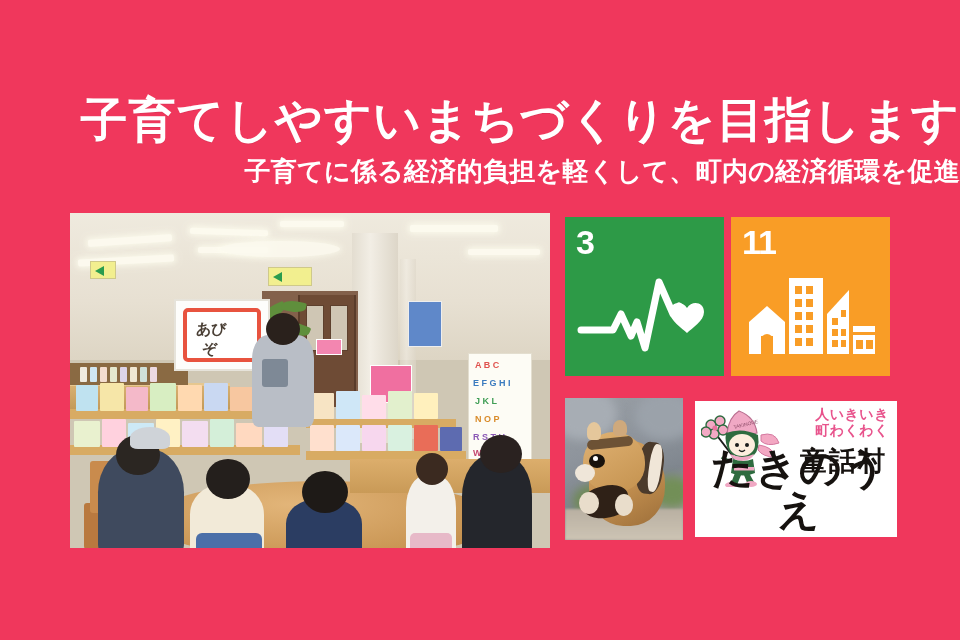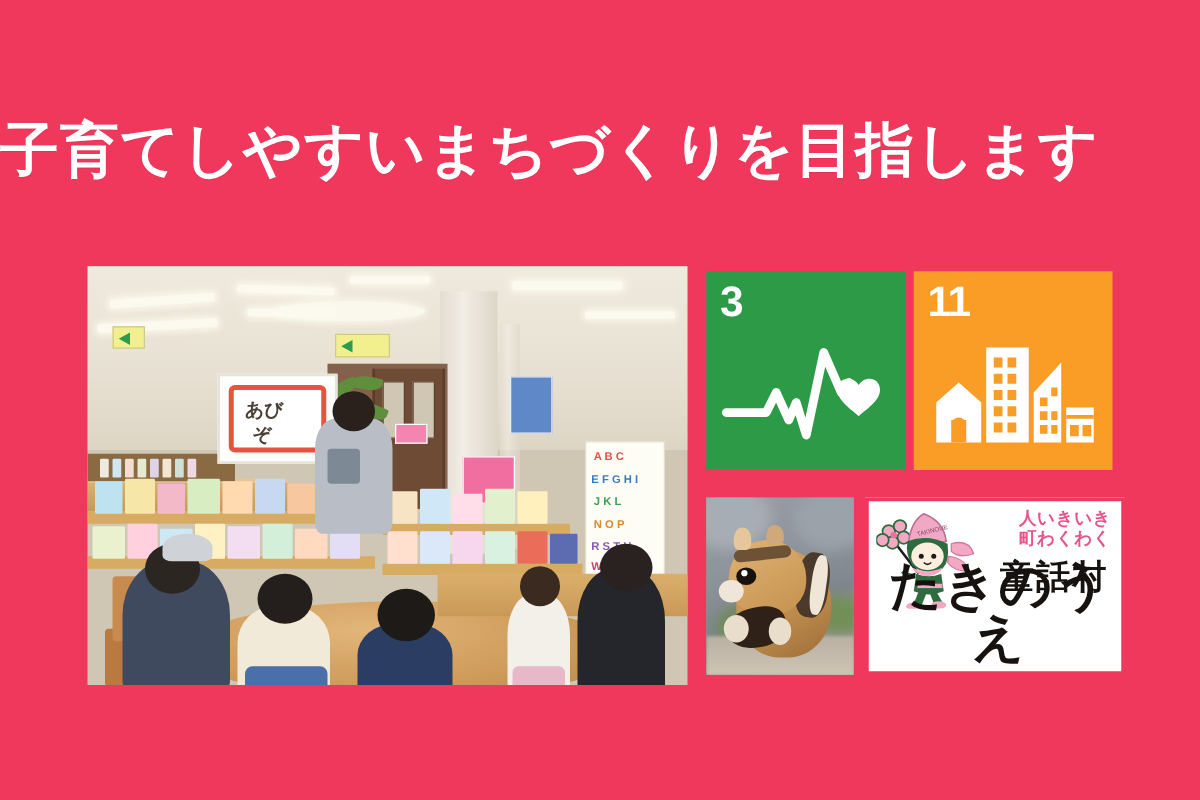--- a/index.html
+++ b/index.html
@@ -3,21 +3,21 @@
 <meta charset="utf-8">
 <style>
   * { box-sizing: border-box; margin: 0; padding: 0; }
   html, body {
     width: 960px; height: 640px;
     font-family: "Liberation Sans", "DejaVu Sans", sans-serif;
   }
   body { background: #F0375C; position: relative; overflow: hidden; }
 
   
-  .headline-area { position: absolute; left: 0; top: 96px; width: 960px; text-align: left; }
+  .headline-area { position: absolute; left: 0; top: 96px; width: 960px; text-align: right; }
   .headline {
     color: #ffffff; font-size: 47px; font-weight: 700;
     letter-spacing: 1px; line-height: 1.04; white-space: nowrap;
     text-shadow: 0 1px 0 rgba(0,0,0,.06);
   }
   .subheadline {
     color: #ffffff; font-size: 26px; font-weight: 700;
     margin-top: 9px; letter-spacing: 0.3px; white-space: nowrap;
   }
 
@@ -89,20 +89,21 @@
      font-family: "DejaVu Serif", serif; line-height: 1; }
   .mascot { position: absolute; left: 6px; top: 6px; width: 86px; height: 80px; }
 
   .nowrap { white-space: nowrap; }
 </style>
 </head>
 <body>
 
 <div class="headline-area">
   <div class="headline nowrap">子育てしやすいまちづくりを目指します</div>
+  <div class="subheadline nowrap">子育てに係る経済的負担を軽くして、町内の経済循環を促進</div>
 </div>
 
 <div class="photo-main">
   <div class="pm-layer">
     <div class="pm-ceiling"></div>
 
     <div class="pm-light" style="left:18px;  top:24px;  width:84px;  height:7px;  transform:rotate(-4deg);"></div>
     <div class="pm-light" style="left:8px;   top:44px;  width:96px;  height:7px;  transform:rotate(-3deg);"></div>
     <div class="pm-light" style="left:120px; top:16px;  width:78px;  height:6px;  transform:rotate(2deg);"></div>
     <div class="pm-light" style="left:128px; top:34px;  width:70px;  height:6px;"></div>

